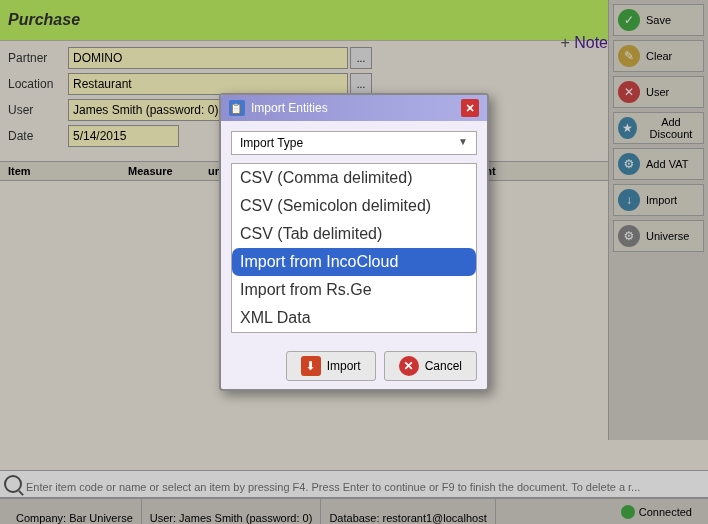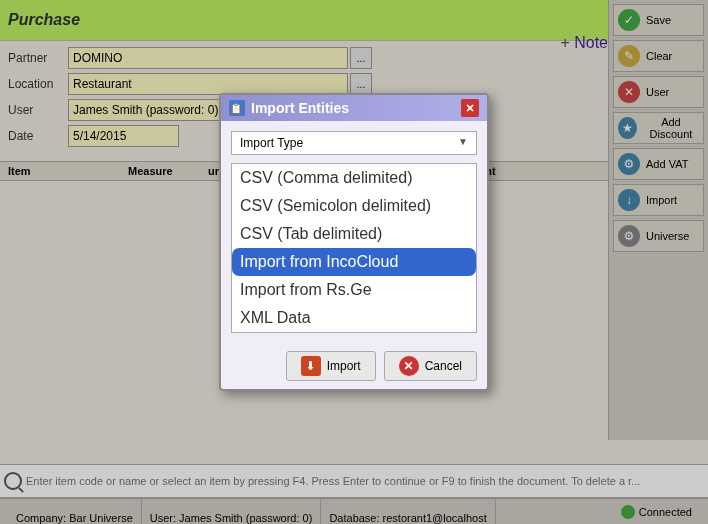--- a/index.html
+++ b/index.html
@@ -190,22 +190,22 @@
     .search-bar {
       position: absolute;
       bottom: 26px;
       left: 0;
       right: 0;
       height: 28px;
       background: white;
       border-top: 1px solid #aaa;
       border-bottom: 1px solid #aaa;
       display: flex;
-      align-items: center;
-      padding: 16px 4px;
+      align-items: flex-end;
+      padding: 4px 4px;
       gap: 4px;
     }
     .search-icon-circle {
       width: 18px;
       height: 18px;
       border: 2px solid #555;
       border-radius: 50%;
       position: relative;
       flex-shrink: 0;
     }
@@ -262,22 +262,22 @@
       background: #4477cc;
       border-radius: 2px;
       display: flex;
       align-items: center;
       justify-content: center;
       font-size: 10px;
       color: white;
     }
     .dialog-title-text {
       flex: 1;
-      font-size: 14px;
-      font-weight: bold;
+      font-size: 12px;
+      font-weight: normal;
       color: white;
     }
     .dialog-close-btn {
       width: 18px;
       height: 18px;
       background: #cc3333;
       border: none;
       border-radius: 2px;
       color: white;
       font-size: 11px;

